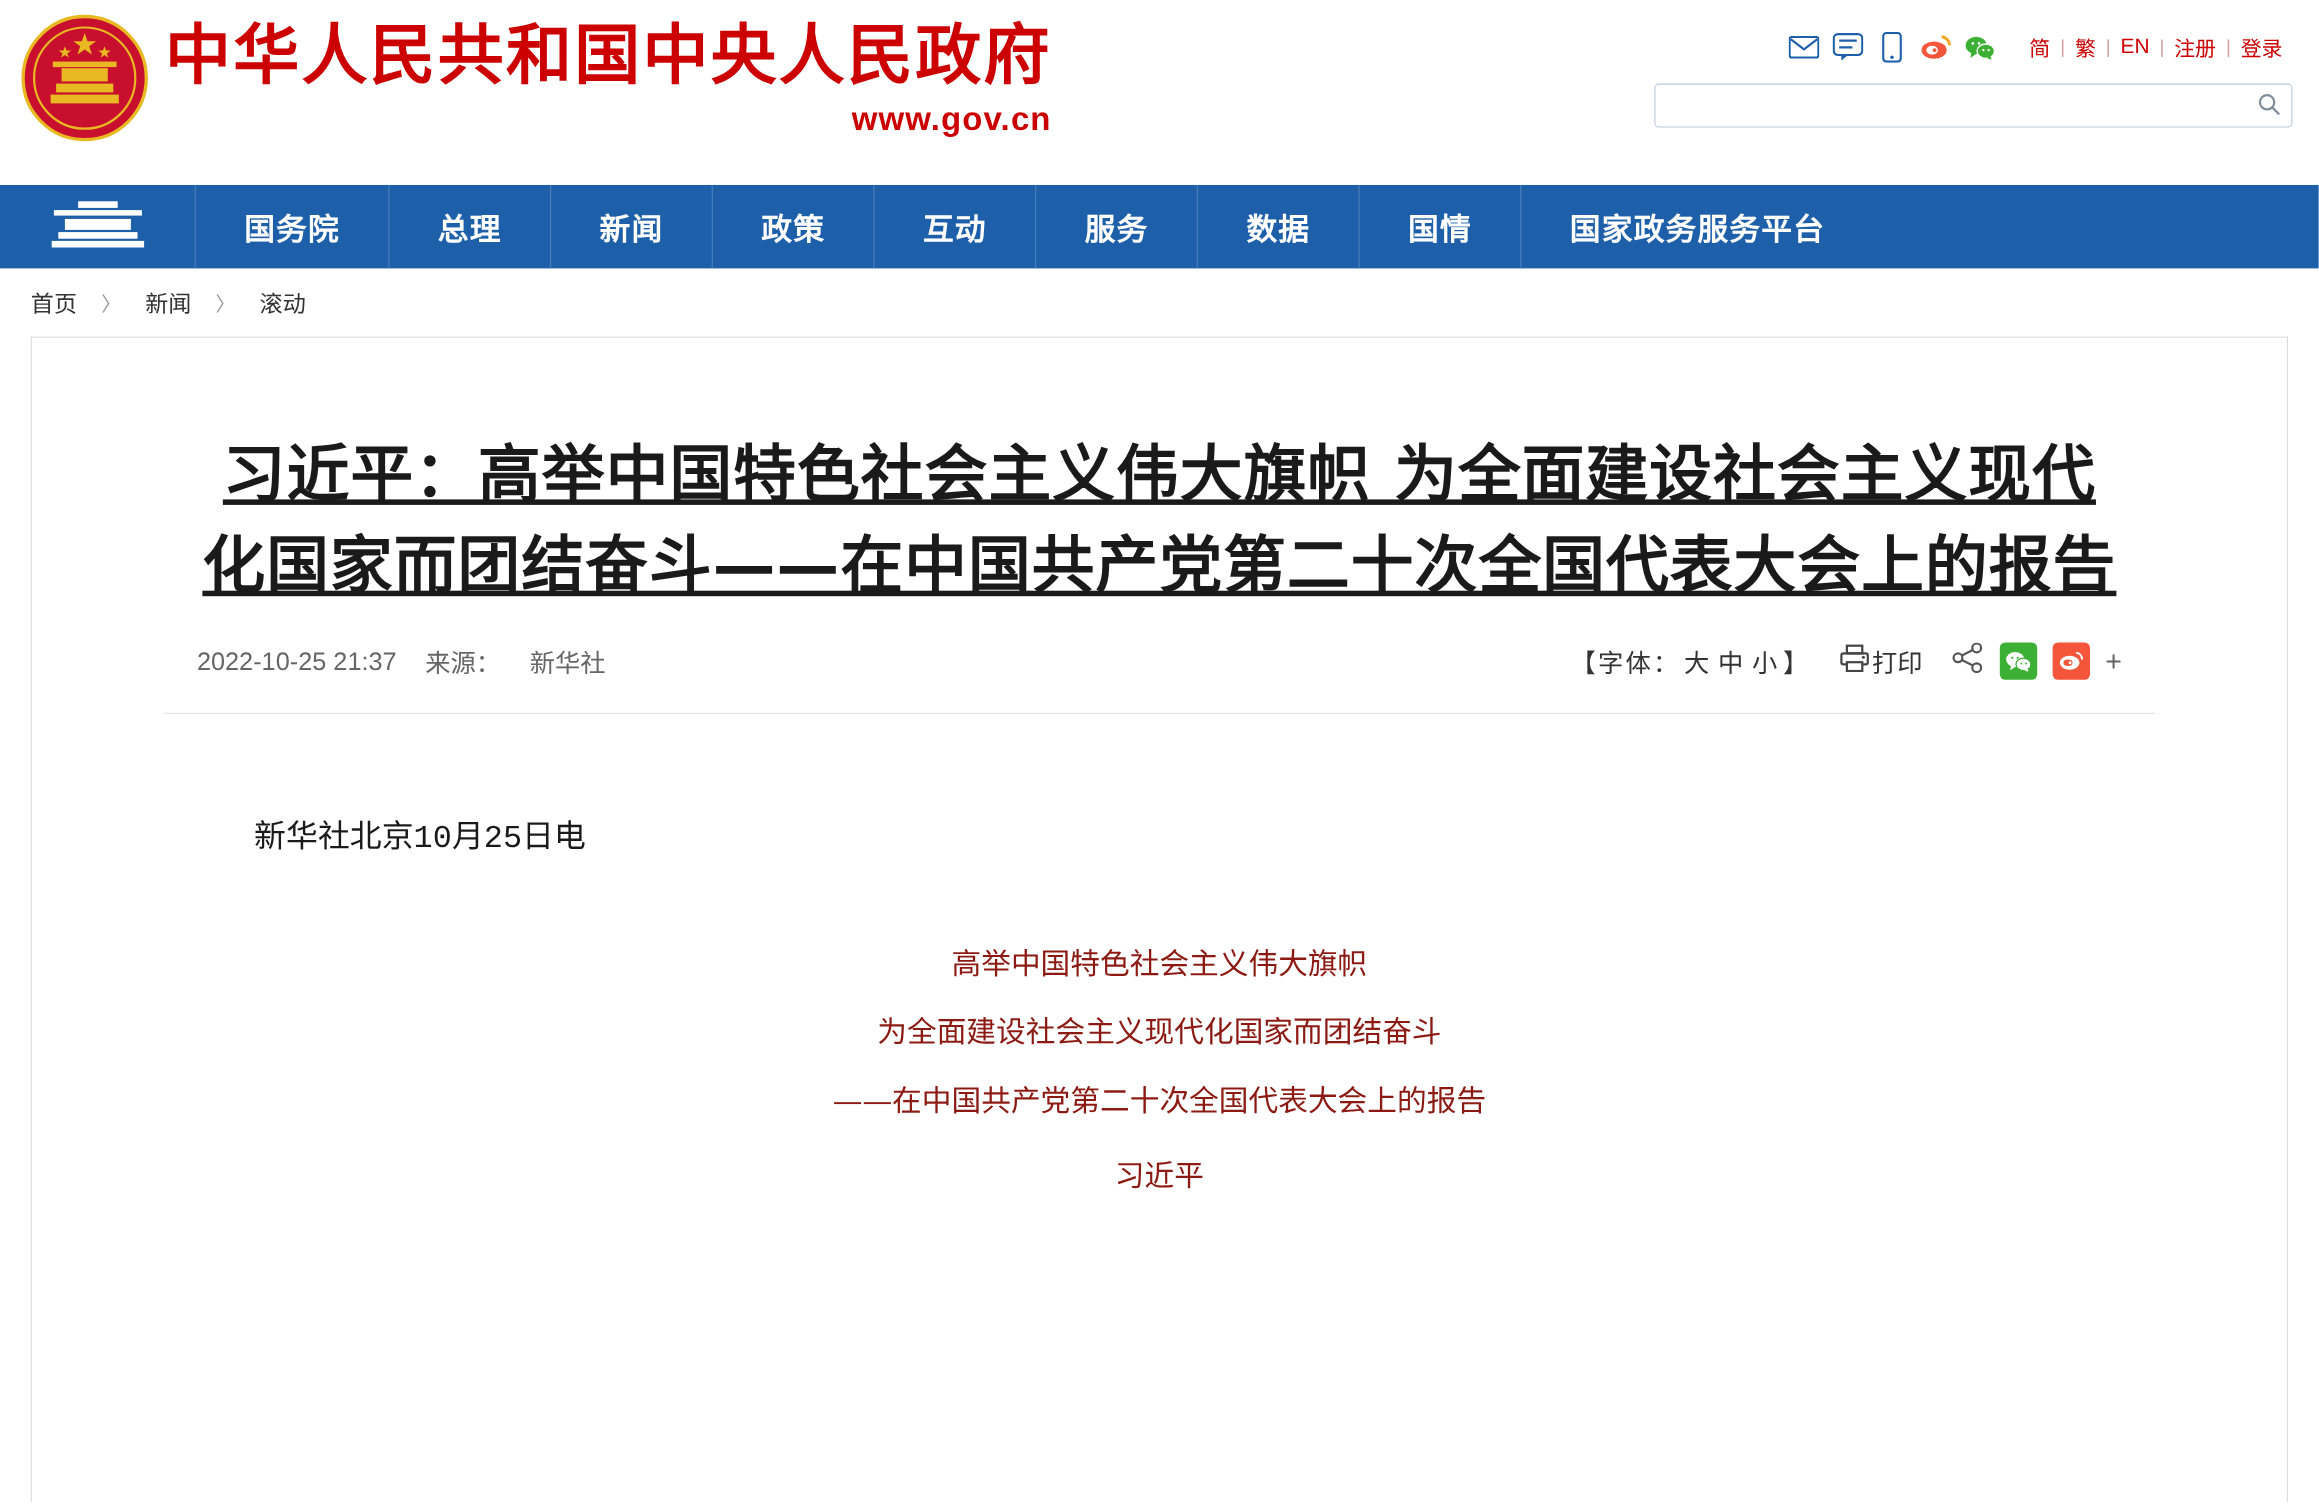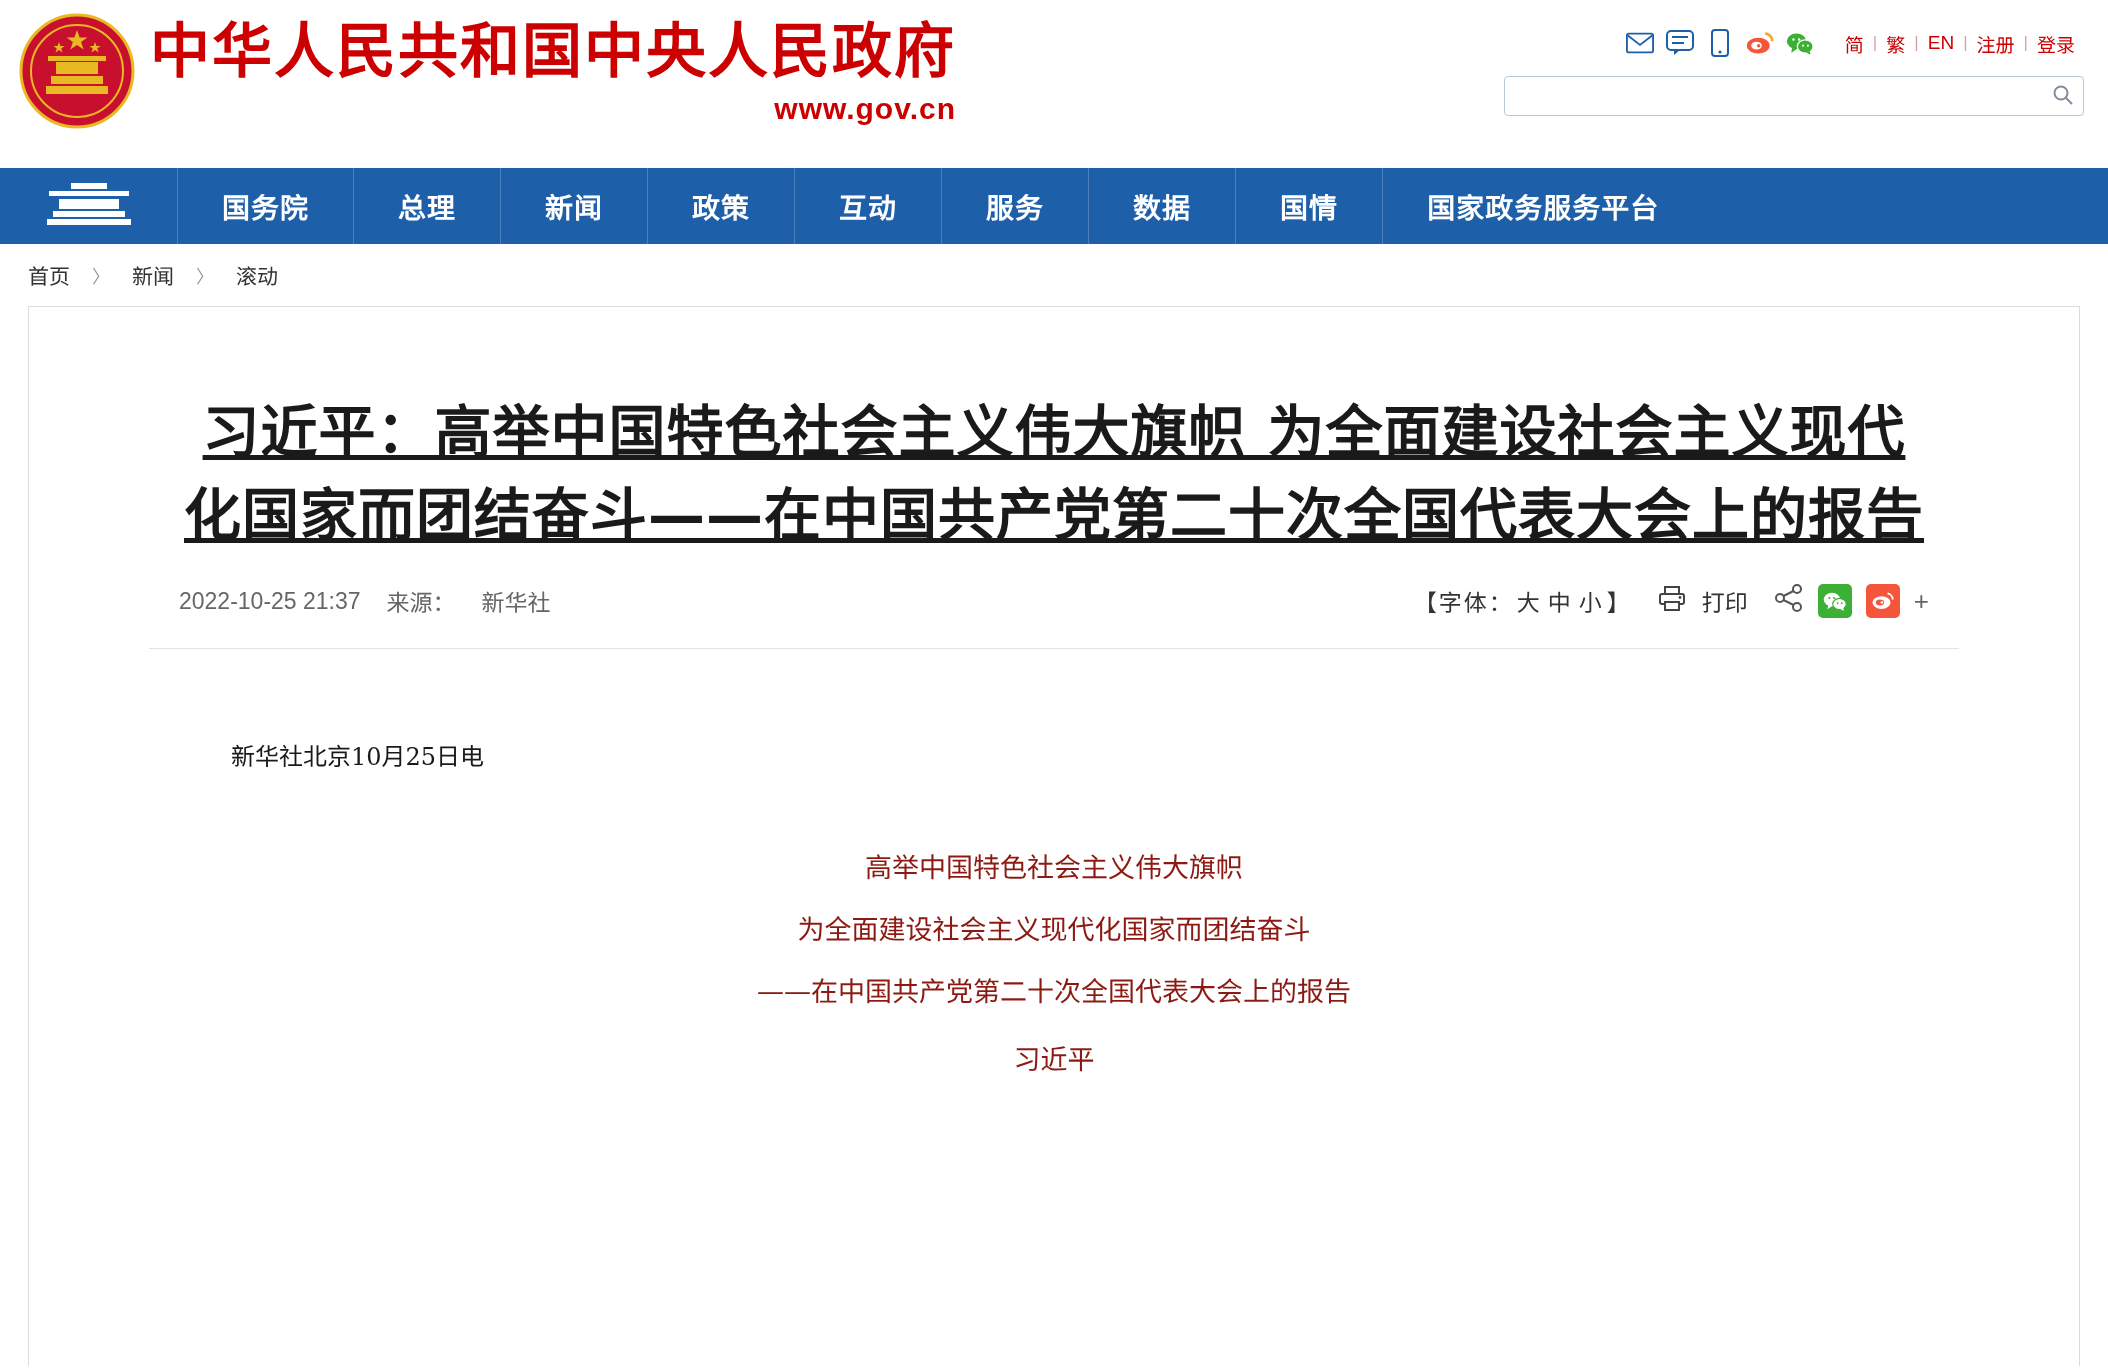--- a/index.html
+++ b/index.html
@@ -209,21 +209,21 @@
     align-items: center;
     gap: 26px;
     font-size: 23px;
     color: #444;
   }
   .font-ctl { color: #333; letter-spacing: 2px; }
   .font-ctl .fs { padding: 0 3px; cursor: pointer; }
   .print {
     display: inline-flex;
     align-items: center;
-    gap: 16px;
+    gap: 2px;
     color: #333;
   }
   .share-icons {
     display: flex;
     align-items: center;
     gap: 14px;
   }
   .sq {
     width: 34px; height: 34px;
     border-radius: 5px;
@@ -236,23 +236,24 @@
   .plus { color: #666; font-size: 26px; }
 
   
   .body-text {
     padding: 0 30px;
     font-family: "DejaVu Serif", "Liberation Serif", serif;
     color: #1a1a1a;
   }
   .dateline {
     margin-top: 86px;
-    font-size: 24px;
+    font-size: 29px;
     line-height: 1.9;
     padding-left: 52px;
+    font-family: Liberation Mono, monospace;
   }
   .doc-title-block {
     margin-top: 56px;
     text-align: center;
     color: #8c1a12;
     font-size: 27px;
     line-height: 2.3;
     font-family: "DejaVu Serif", "Liberation Serif", serif;
   }
   .doc-title-block div { white-space: nowrap; }

